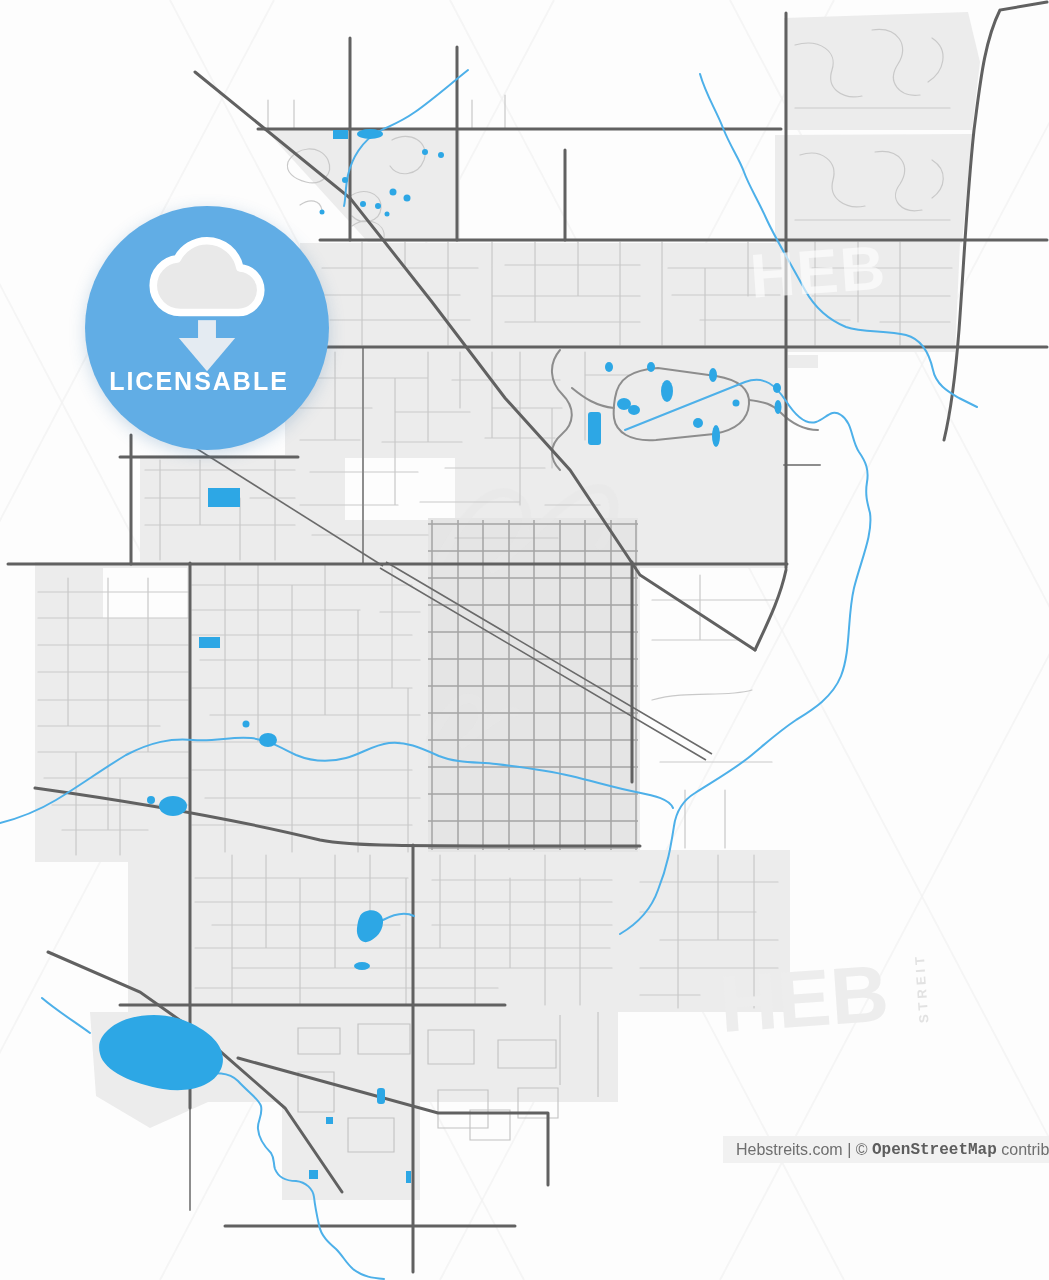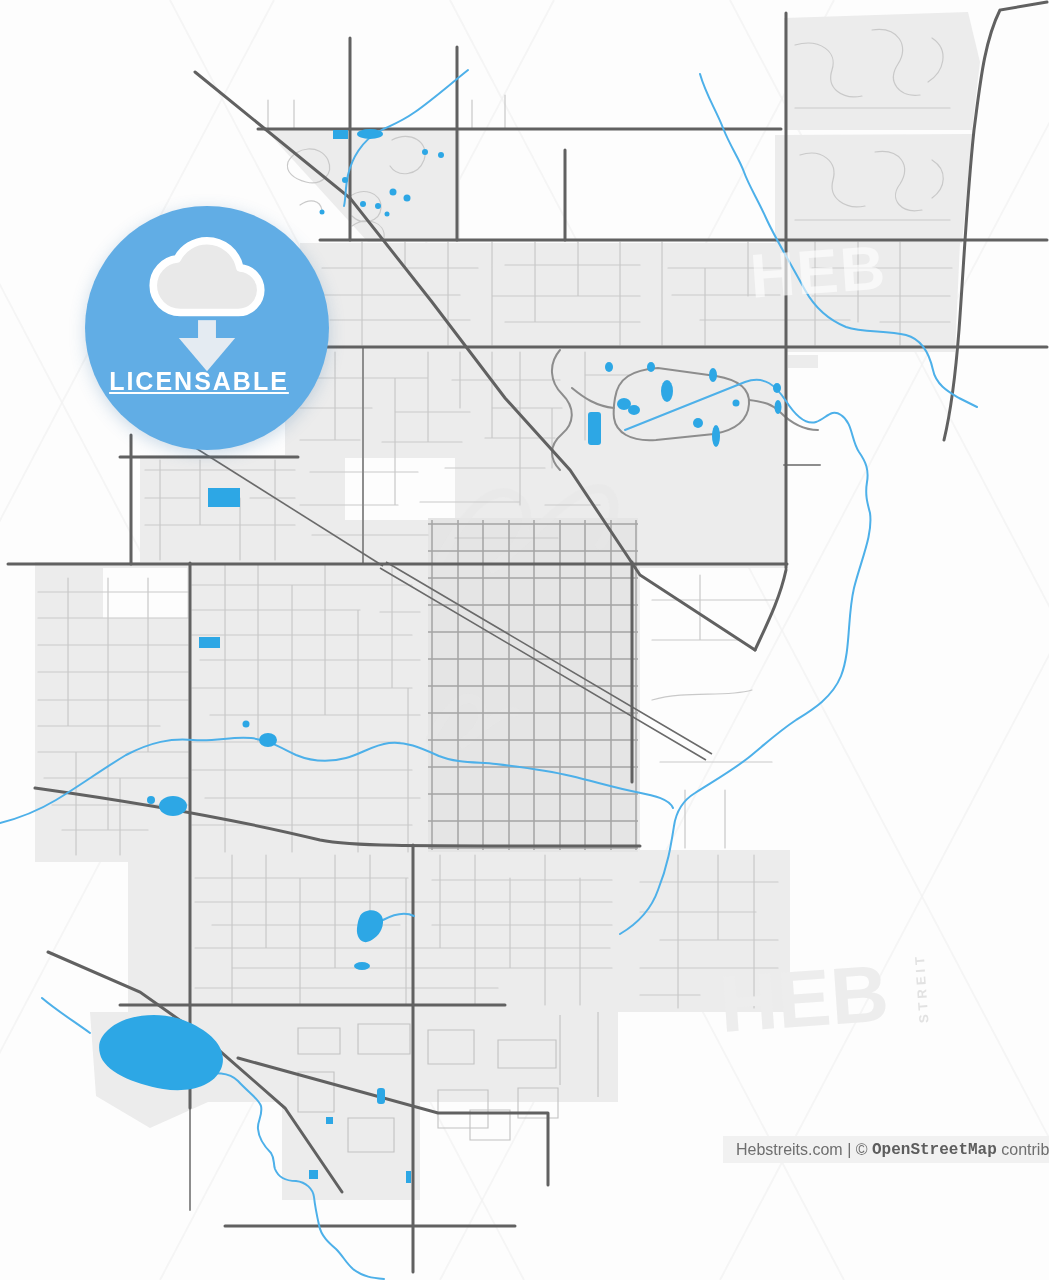--- a/index.html
+++ b/index.html
@@ -25,21 +25,21 @@
              color:rgba(255,255,255,.62);transform:rotate(-4deg);letter-spacing:2px;}
   .heb-lockup{position:absolute;left:720px;top:960px;width:200px;height:90px;transform:rotate(-4deg);}
   .heb-big{font-weight:bold;font-size:80px;line-height:.95;color:var(--watermark_gray,#ededed);letter-spacing:0px;}
   .heb-vert{position:absolute;right:-10px;top:0px;writing-mode:vertical-rl;transform:rotate(180deg);
             font-weight:bold;font-size:13px;letter-spacing:4px;color:#e2e2e2;}
   
   .badge{position:absolute;left:85px;top:206px;width:244px;height:244px;border-radius:50%;
          background:var(--badge_blue,#61ade5);box-shadow:0 4px 16px rgba(60,120,170,.25);cursor:pointer;}
   .badge svg{position:absolute;left:50%;transform:translateX(-50%);top:-4px;width:128px;height:180px;}
   .badge-label{position:absolute;left:0;right:16px;top:161px;text-align:center;
-               font-weight:bold;font-size:25px;letter-spacing:2px;color:#fff;text-decoration:underline;}
+               font-weight:bold;font-size:25px;letter-spacing:2px;color:#fff;}
   
   .attribution{position:absolute;left:723px;top:1136px;width:326px;height:27px;
                background:var(--attribution_bg,#f1f1f1);display:flex;align-items:center;
                padding-left:13px;box-sizing:border-box;font-size:16px;
                color:var(--attribution_text,#6e6e6e);}
   .attribution span{white-space:pre;}
   .attribution .b{font-weight:bold;color:#5d5d5d;font-family:Liberation Mono, monospace;}
 </style>
 </head>
 <body>

